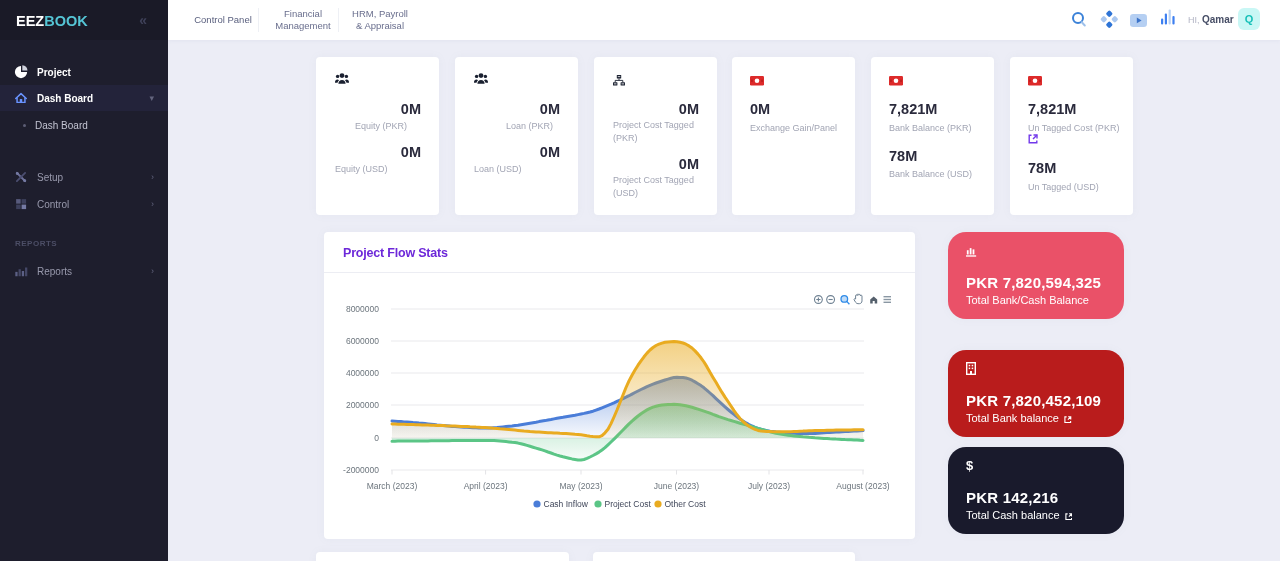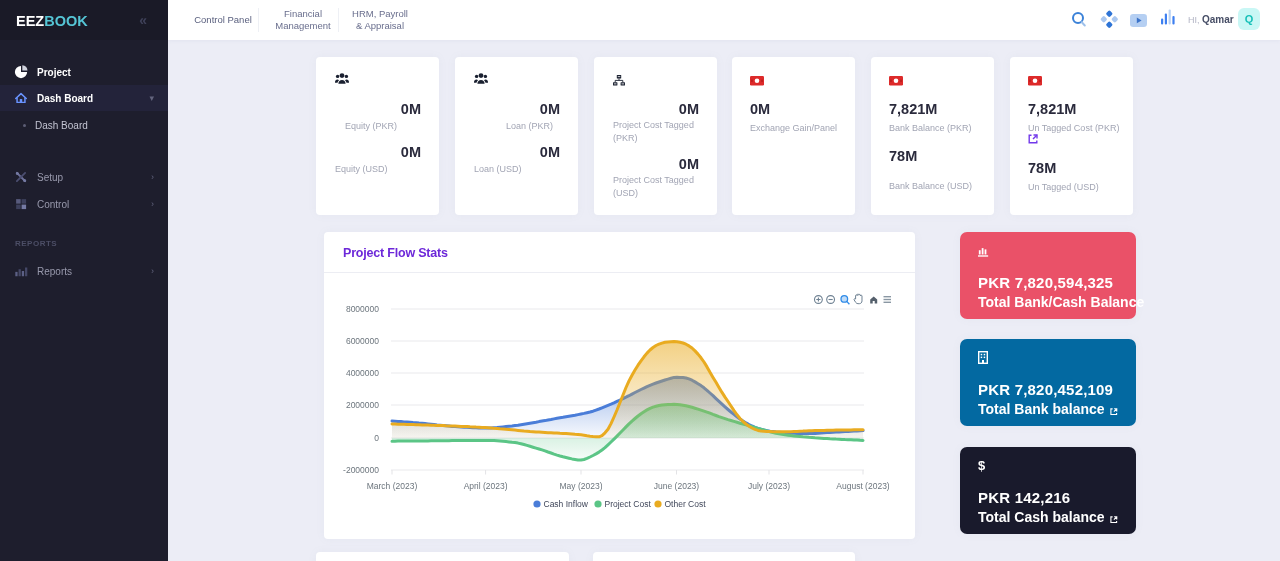--- a/index.html
+++ b/index.html
@@ -24,23 +24,23 @@
 #navbar { left:168px; top:0; width:1112px; height:40px; background:#fff; box-shadow:0 1px 4px rgba(120,130,160,0.08); }
 .tab { position:absolute; top:0; height:40px; display:flex; align-items:center; justify-content:center; text-align:center; color:#696e8d; font-size:9.5px; line-height:12.5px; }
 .tab.one { color:#595f7e; }
 
 .card { position:absolute; background:#fff; border-radius:4px; box-shadow:0 0 10px rgba(120,130,160,0.06); }
 .sc { width:123px; height:158px; top:57px; }
 .val { position:absolute; font-size:14.5px; font-weight:bold; color:#2a2a3c; white-space:nowrap; }
 .lab { position:absolute; font-size:9px; color:#a2a5b4; white-space:nowrap; line-height:12.5px; }
 .r { text-align:right; right:18px; }
 
-.cc { left:948px; width:176px; height:87px; border-radius:7px; color:#fff;margin-left:12px; }
+.cc { left:948px; width:176px; height:87px; border-radius:18px; color:#fff; }
 .cc .cv { position:absolute; left:18px; top:42px; font-size:15px; font-weight:bold; white-space:nowrap; letter-spacing:0.2px;}
-.cc .cl { position:absolute; left:18px; top:62px; font-size:14px; font-weight:bold; white-space:nowrap; }
+.cc .cl { position:absolute; left:18px; top:62px; font-size:11px; font-weight:normal; white-space:nowrap; }
 
 #chartcard { left:324px; top:232px; width:591px; height:307px; }
 #chartcard h3 { position:absolute; left:19px; top:14px; font-size:12.5px; letter-spacing:-0.2px; font-weight:bold; color:#6d28d9; }
 #chartcard .divider { position:absolute; left:0; top:40px; width:591px; height:1px; background:#ecedf3; }
 
 </style>
 </head>
 <body>
 <div id="sidebar" class="abs">
   <div id="logo" class="abs">
@@ -135,21 +135,21 @@
 <div class="card sc" style="left:316px;" id="sc1">
   <svg class="abs" style="left:19px;top:16px;" width="14" height="11" viewBox="0 0 14 11">
       <circle cx="7" cy="2.6" r="2.4" fill="#1a2030"></circle>
       <circle cx="2.6" cy="3.4" r="1.7" fill="#1a2030"></circle>
       <circle cx="11.4" cy="3.4" r="1.7" fill="#1a2030"></circle>
       <path d="M3.4 10.8c0-2.2 1.5-3.8 3.6-3.8s3.6 1.6 3.6 3.8z" fill="#1a2030"></path>
       <path d="M0 9.3c0-1.6 1-2.7 2.4-2.7.6 0 1.2.2 1.6.6-.8.8-1.3 1.5-1.5 2.5H0z" fill="#1a2030"></path>
       <path d="M14 9.3c0-1.6-1-2.7-2.4-2.7-.6 0-1.2.2-1.6.6.8.8 1.3 1.5 1.5 2.5H14z" fill="#1a2030"></path>
     </svg>
   <div class="val r" style="top:44px;">0M</div>
-  <div class="lab" style="left:5px;top:63px;padding-left:24px;">Equity (PKR)</div>
+  <div class="lab" style="left:15px;top:63px;padding-left:24px;">Equity (PKR)</div>
   <div class="val r" style="top:87px;">0M</div>
   <div class="lab" style="left:19px;top:106px;">Equity (USD)</div>
 </div>
 <div class="card sc" style="left:455px;" id="sc2">
   <svg class="abs" style="left:19px;top:16px;" width="14" height="11" viewBox="0 0 14 11">
       <circle cx="7" cy="2.6" r="2.4" fill="#1a2030"></circle>
       <circle cx="2.6" cy="3.4" r="1.7" fill="#1a2030"></circle>
       <circle cx="11.4" cy="3.4" r="1.7" fill="#1a2030"></circle>
       <path d="M3.4 10.8c0-2.2 1.5-3.8 3.6-3.8s3.6 1.6 3.6 3.8z" fill="#1a2030"></path>
       <path d="M0 9.3c0-1.6 1-2.7 2.4-2.7.6 0 1.2.2 1.6.6-.8.8-1.3 1.5-1.5 2.5H0z" fill="#1a2030"></path>
@@ -188,21 +188,21 @@
 <div class="card sc" style="left:871px;" id="sc5">
   <svg class="abs" style="left:18px;top:19px;" width="14" height="9.5" viewBox="0 0 14 9.5">
       <rect x="0" y="0" width="14" height="9.5" rx="1.2" fill="#dd2a2a"></rect>
       <circle cx="7" cy="4.75" r="2.3" fill="#fff"></circle>
       <rect x="1.2" y="3.6" width="1.5" height="2.3" fill="#b61d1d"></rect>
       <rect x="11.3" y="3.6" width="1.5" height="2.3" fill="#b61d1d"></rect>
     </svg>
   <div class="val" style="left:18px;top:44px;">7,821M</div>
   <div class="lab" style="left:18px;top:65px;">Bank Balance (PKR)</div>
   <div class="val" style="left:18px;top:91px;">78M</div>
-  <div class="lab" style="left:18px;top:123px;">Bank Balance (USD)</div>
+  <div class="lab" style="left:18px;top:111px;">Bank Balance (USD)</div>
 </div>
 <div class="card sc" style="left:1010px;" id="sc6">
   <svg class="abs" style="left:18px;top:19px;" width="14" height="9.5" viewBox="0 0 14 9.5">
       <rect x="0" y="0" width="14" height="9.5" rx="1.2" fill="#dd2a2a"></rect>
       <circle cx="7" cy="4.75" r="2.3" fill="#fff"></circle>
       <rect x="1.2" y="3.6" width="1.5" height="2.3" fill="#b61d1d"></rect>
       <rect x="11.3" y="3.6" width="1.5" height="2.3" fill="#b61d1d"></rect>
     </svg>
   <div class="val" style="left:18px;top:44px;">7,821M</div>
   <div class="lab" style="left:18px;top:65px;">Un Tagged Cost (PKR)</div>
@@ -311,21 +311,21 @@
 <div class="card cc" style="top:232px;background:#ea5168;">
   <svg class="abs" style="left:18px;top:14px;" width="11" height="11" viewBox="0 0 13 13">
       <rect x="1" y="5" width="2.1" height="5" fill="#fff"></rect>
       <rect x="4.4" y="2.5" width="2.1" height="7.5" fill="#fff"></rect>
       <rect x="7.8" y="4" width="2.1" height="6" fill="#fff"></rect>
       <rect x="0" y="11" width="12" height="1.6" fill="#fff"></rect>
     </svg>
   <div class="cv">PKR 7,820,594,325</div>
   <div class="cl">Total Bank/Cash Balance</div>
 </div>
-<div class="card cc" style="top:339px;background:#0369a1;text-align:right;">
+<div class="card cc" style="top:350px;background:#b91c1c;text-align:right;">
   <svg class="abs" style="left:18px;top:12px;" width="10" height="13" viewBox="0 0 10 13">
       <rect x="0.7" y="0.7" width="8.6" height="11.6" stroke="#fff" stroke-width="1.4" fill="none"></rect>
       <rect x="2.7" y="2.8" width="1.5" height="1.5" fill="#fff"></rect>
       <rect x="5.7" y="2.8" width="1.5" height="1.5" fill="#fff"></rect>
       <rect x="2.7" y="5.6" width="1.5" height="1.5" fill="#fff"></rect>
       <rect x="5.7" y="5.6" width="1.5" height="1.5" fill="#fff"></rect>
       <rect x="4" y="9" width="2" height="3.5" fill="#fff"></rect>
     </svg>
   <div class="cv">PKR 7,820,452,109</div>
   <div class="cl">Total Bank balance <svg style="display:inline-block;vertical-align:-1px;margin-left:2px;" width="7.5" height="7.5" viewBox="0 0 10 10">

